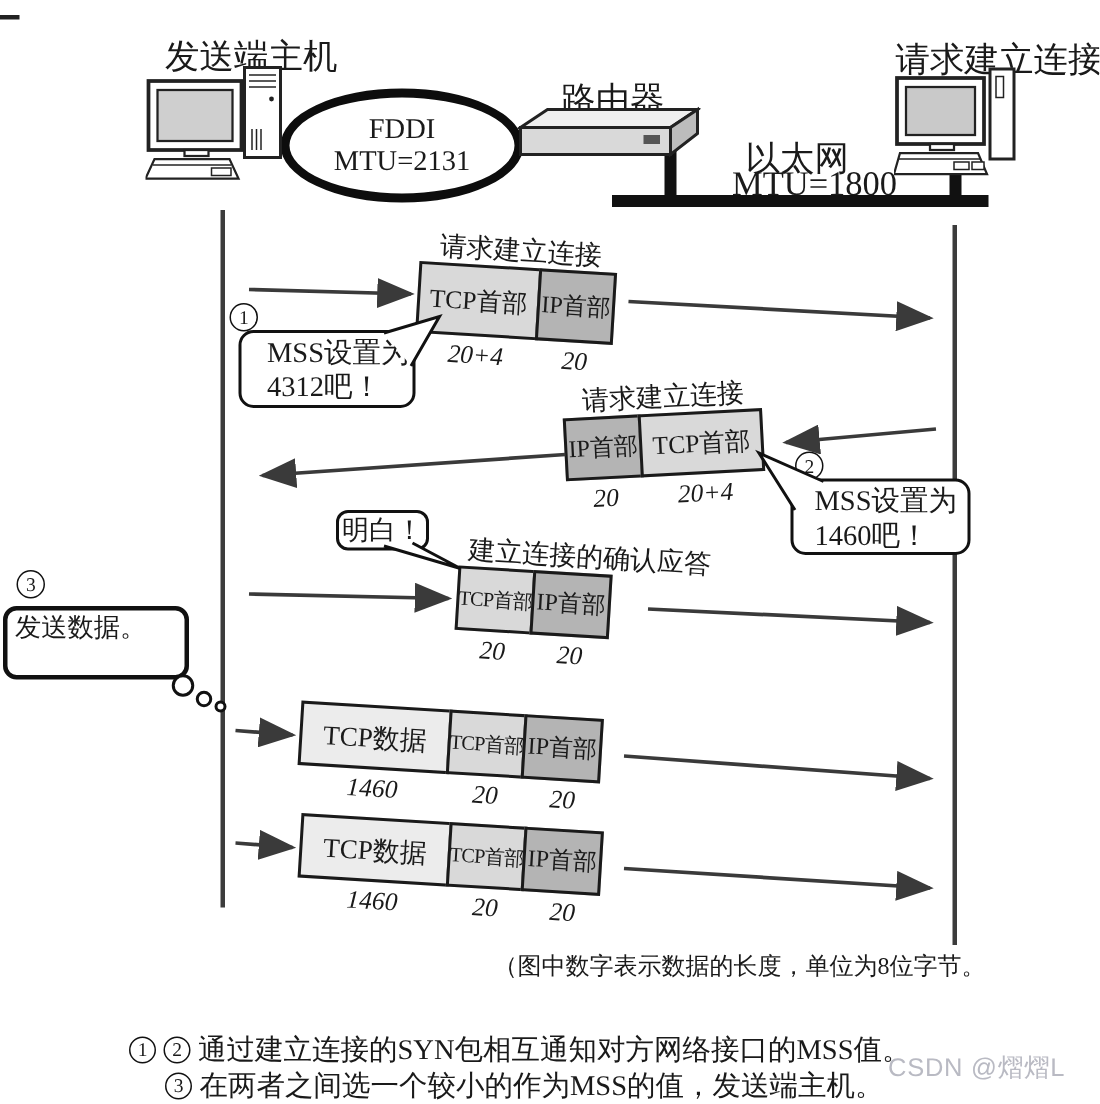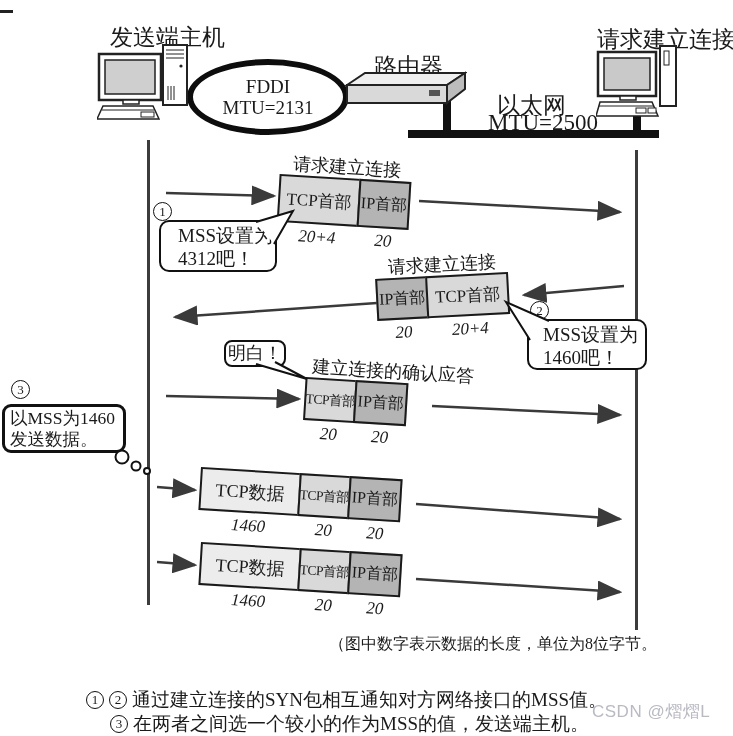--- a/index.html
+++ b/index.html
@@ -88,21 +88,21 @@
     <polygon points="4,58 56,58 62,72 0,72" fill="#fff" stroke="#222" stroke-width="1.5"></polygon>
     <line x1="3" y1="62" x2="58" y2="62" stroke="#222" stroke-width="1"></line>
     <rect x="40" y="64" width="10" height="5" fill="#fff" stroke="#222" stroke-width="1"></rect>
     <rect x="52" y="64" width="8" height="5" fill="#fff" stroke="#222" stroke-width="1"></rect>
   </svg>
 
   <div class="thick" style="left:408px;top:130px;width:251px;height:8px;"></div>
   <div class="thick" style="left:443px;top:100px;width:8px;height:32px;"></div>
   <div class="thick" style="left:633px;top:114px;width:8px;height:18px;"></div>
   <div class="lbl" style="left:497px;top:90px;">以太网</div>
-  <div class="lbl" style="left:488px;top:110px;">MTU=2500</div>
+  <div class="lbl" style="left:488px;top:110px;">MTU=1800</div>
 
   <div class="vline" style="left:147px;top:140px;width:3px;height:465px;"></div>
   <div class="vline" style="left:635px;top:150px;width:3px;height:480px;"></div>
 
   <div class="pkt" style="left:281px;top:152px;width:134px;transform:rotate(3.5deg);">
     <div class="title">请求建立连接</div>
     <div class="row">
       <div class="box" style="width:82px;height:48px;background:#d9d9d9;">TCP首部</div>
       <div class="box" style="width:52px;height:48px;background:#b4b4b4;font-size:16px;">IP首部</div>
     </div>
@@ -142,21 +142,20 @@
       <div class="box" style="width:53px;height:43px;background:#b4b4b4;font-size:16px;">IP首部</div>
     </div>
     <div class="sizes">
       <div style="width:52px;">20</div>
       <div style="width:51px;">20</div>
     </div>
   </div>
 
   <div class="cnum" style="left:11px;top:380px;">3</div>
   <div class="bubble thought" style="left:2px;top:404px;width:124px;height:49px;padding:1px 2px 1px 5px;">
-    <div>以MSS为1460</div>
     <div>发送数据。</div>
   </div>
 
   <div class="pkt" style="left:201px;top:467px;transform:rotate(3.5deg);">
     <div class="row">
       <div class="box" style="width:101px;height:43px;background:#ececec;font-size:18px;">TCP数据</div>
       <div class="box cond" style="width:52px;height:43px;background:#d9d9d9;">TCP首部</div>
       <div class="box" style="width:53px;height:43px;background:#b4b4b4;font-size:16px;">IP首部</div>
     </div>
     <div class="sizes">

